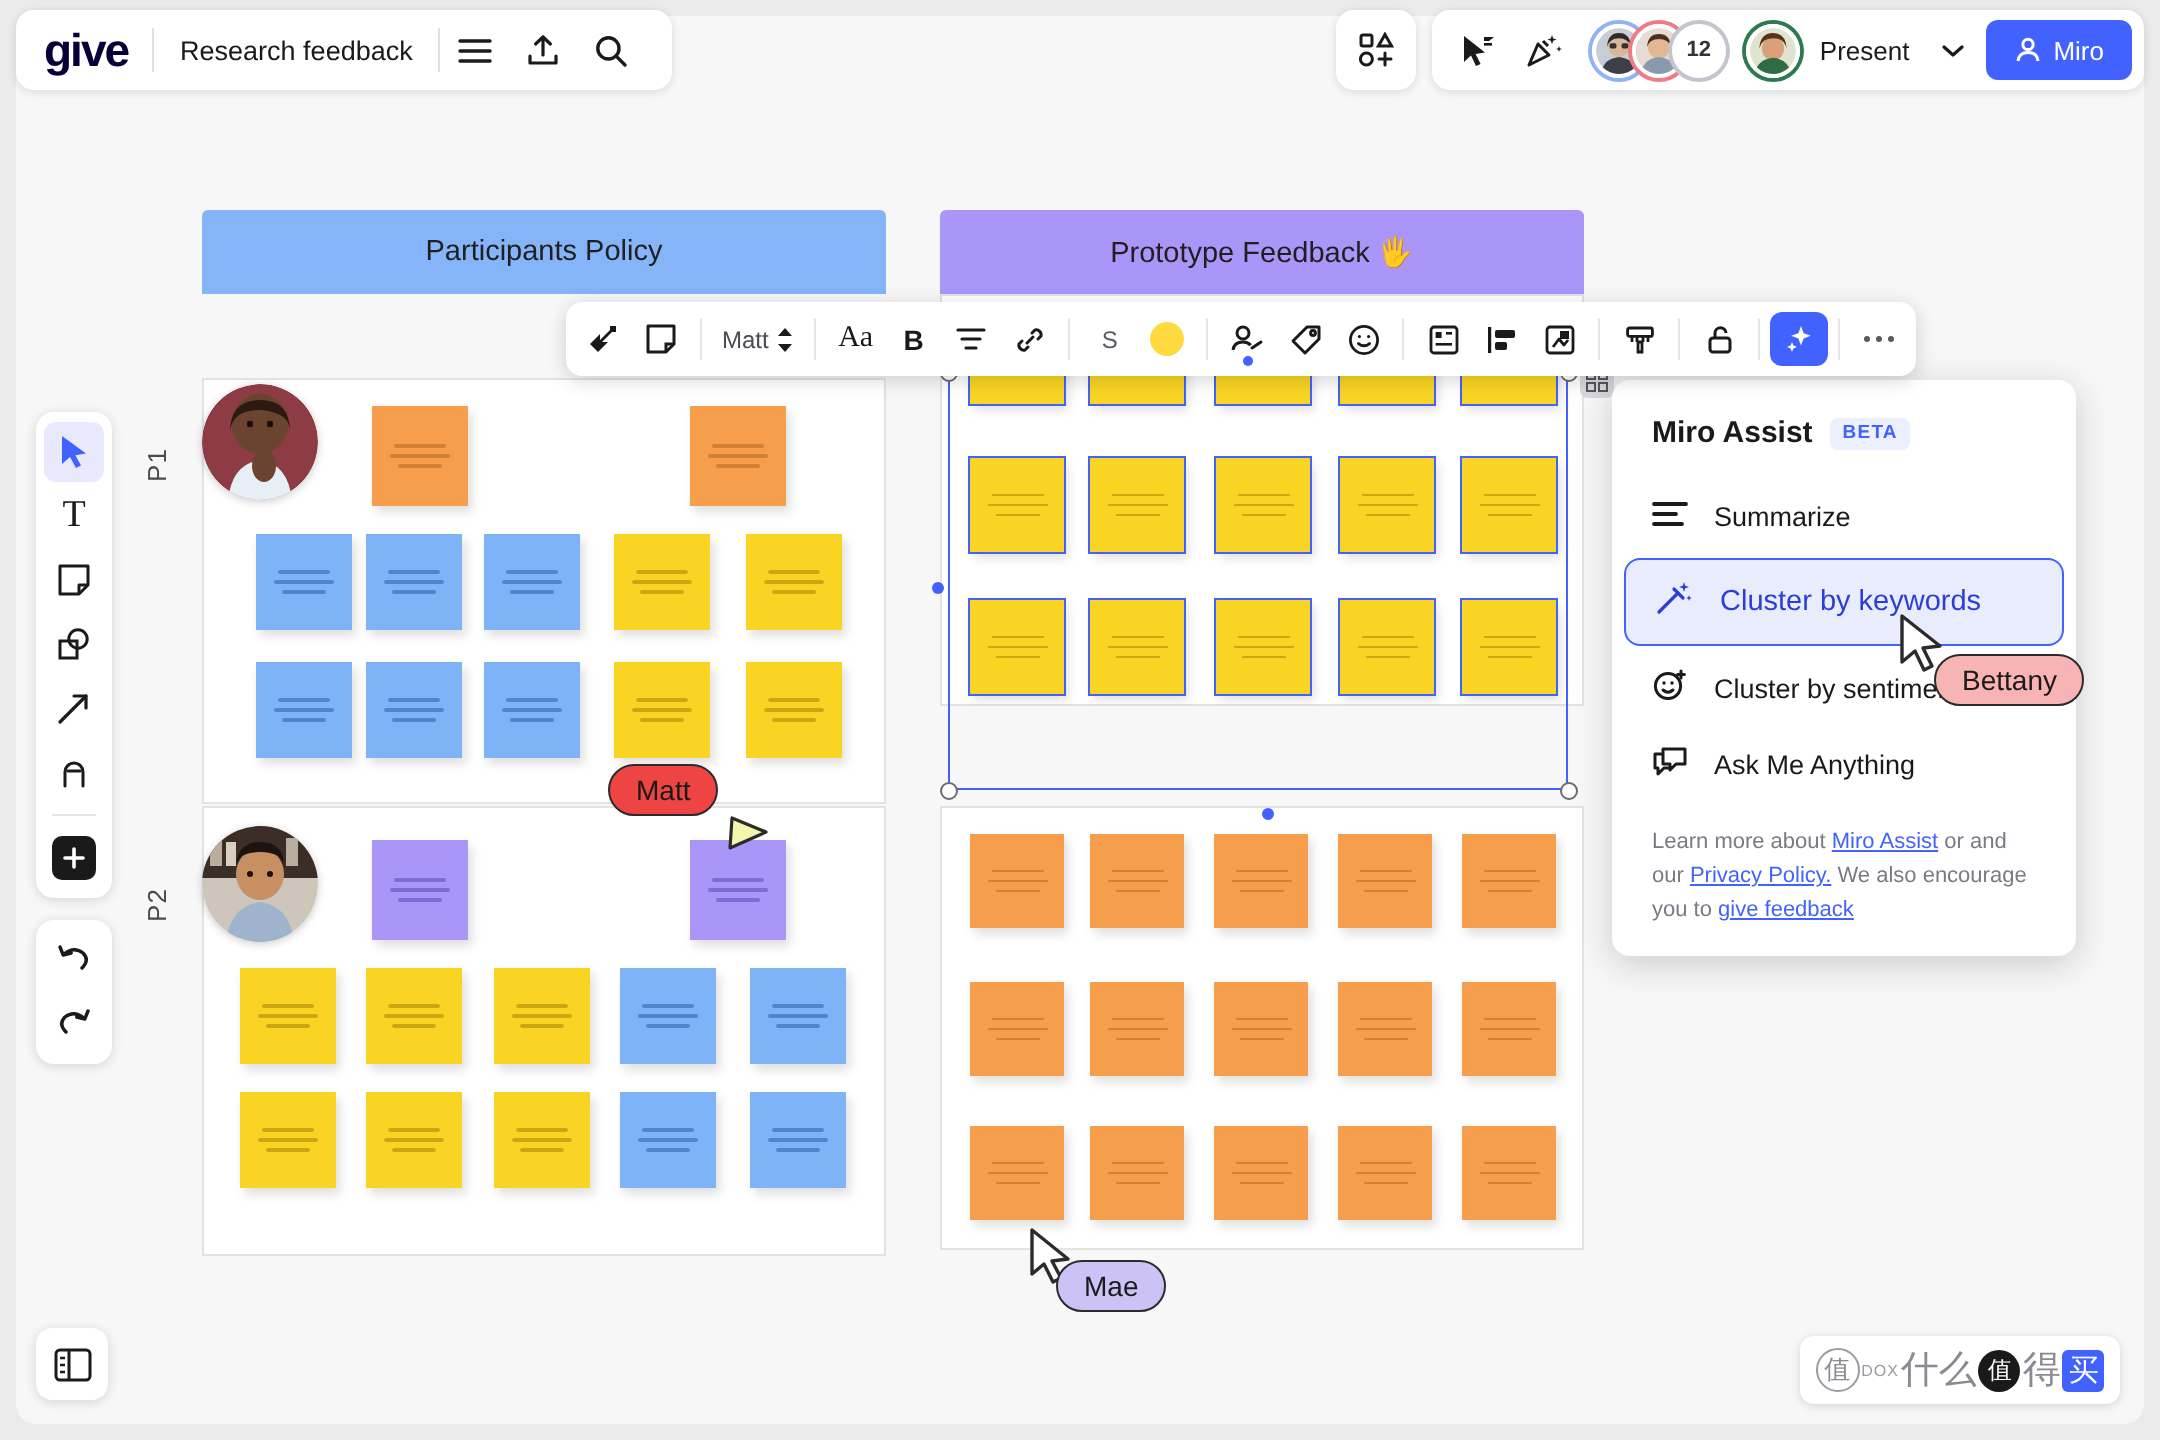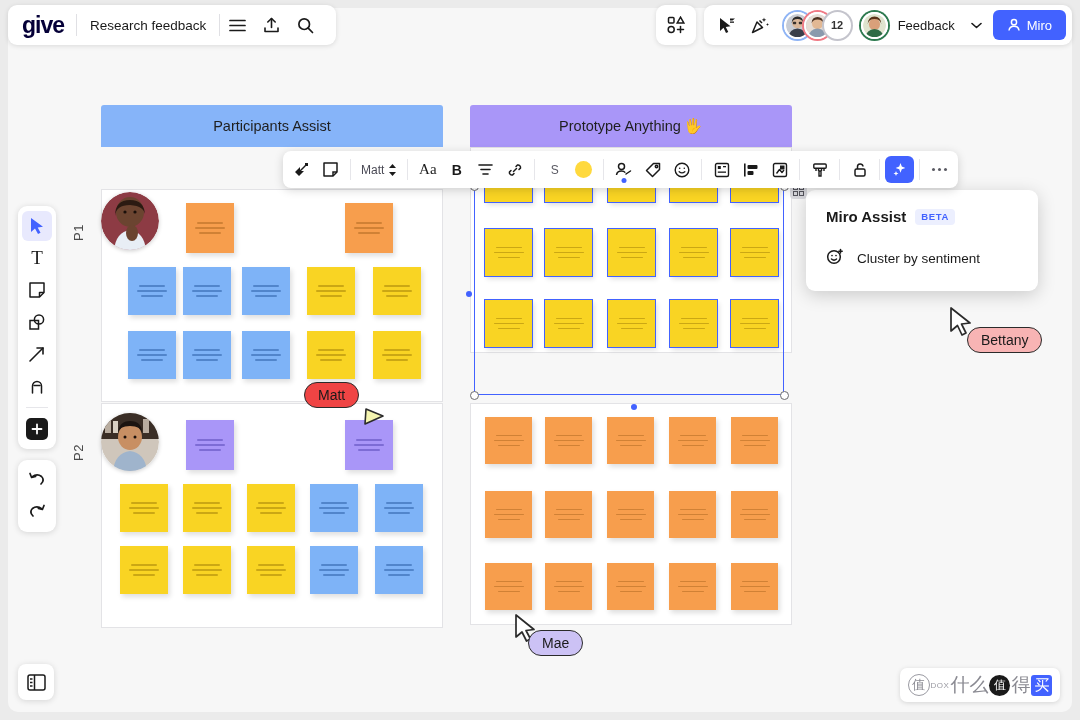--- a/index.html
+++ b/index.html
@@ -297,21 +297,21 @@
   .wm-small { font-size: 8px; color: #9a9aa2; letter-spacing:.5px;}
 </style>
 </head>
 <body>
 
 <div id="app">
   <div id="canvas">
 
     <div class="frame" style="left:93px; top:97px;">
       <div class="frame-header" style="width:342px; background:#86b4f9;">
-        <span>Participants Assist</span>
+        <span>Participants Policy</span>
       </div>
 
       <div class="frame-body" style="width:342px; height:213px; margin-top:42px; position:absolute; left:0; top:42px;">
 
         <div class="note" style="left:84px; top:13px; width:48px; height:50px; background:#f79e4d;">
           <div class="ln" style="width:26px; background:#b06a22;"></div>
           <div class="ln" style="width:30px; background:#b06a22;"></div>
           <div class="ln" style="width:22px; background:#b06a22;"></div>
         </div>
         <div class="note" style="left:243px; top:13px; width:48px; height:50px; background:#f79e4d;">
@@ -463,21 +463,21 @@
         <ellipse cx="29" cy="24" rx="12" ry="13" fill="#c88f63"></ellipse>
         <path d="M17 20 Q18 8 29 8 Q41 8 41 20 Q40 13 29 13 Q18 13 17 20Z" fill="#1c1410"></path>
         <path d="M12 58 Q14 40 29 38 Q44 40 46 58 Z" fill="#9fb4cc"></path>
         <circle cx="24" cy="24" r="1.5" fill="#1a0f0a"></circle>
         <circle cx="34" cy="24" r="1.5" fill="#1a0f0a"></circle>
       </svg>
     </div>
 
     <div class="frame" style="left:462px; top:97px;">
       <div class="frame-header" style="width:322px; background:#a996f8;">
-        <span>Prototype Anything 🖐️</span>
+        <span>Prototype Feedback 🖐️</span>
       </div>
 
       <div class="frame-body" style="width:322px; height:206px; position:absolute; left:0; top:42px; background:#fff;">
         <div class="note sel" style="left:14px;  top:7px;  width:47px; height:47px; background:#f9d423;">
             <div class="ln" style="width:26px; background:#a6820a;"></div>
             <div class="ln" style="width:30px; background:#a6820a;"></div>
             <div class="ln" style="width:22px; background:#a6820a;"></div>
           </div>
         <div class="note sel" style="left:74px;  top:7px;  width:47px; height:47px; background:#f9d423;">
             <div class="ln" style="width:26px; background:#a6820a;"></div>
@@ -778,37 +778,70 @@
         </svg>
       </div>
     </div>
 
     <div class="assist">
       <div class="assist-title-row">
         <span class="assist-title">Miro Assist</span>
         <span class="beta-badge">BETA</span>
       </div>
 
-
+      <div class="assist-item">
+        <span>
+          <svg width="18" height="14" viewBox="0 0 18 14" stroke="#1a1a1a" stroke-width="1.9" stroke-linecap="round">
+            <path d="M1 2 H17"></path>
+              <path d="M1 7 H12"></path>
+              <path d="M1 12 H15"></path>
+          </svg>
+        </span>
+        <span>Summarize</span>
+      </div>
+
+      <div class="assist-item highlight">
+        <span>
+          <svg width="20" height="20" viewBox="0 0 20 20" fill="none" stroke="#2b3fd6" stroke-width="1.6" stroke-linecap="round">
+            <path d="M2.5 17 L12 7.5"></path>
+            <path d="M10 5.5 L14.5 10"></path>
+            <path d="M15 2 L15.6 3.9 L17.5 4.5 L15.6 5.1 L15 7 L14.4 5.1 L12.5 4.5 L14.4 3.9 Z" fill="#2b3fd6" stroke="none"></path>
+            <path d="M17.5 8.5 L17.9 9.6 L19 10 L17.9 10.4 L17.5 11.5 L17.1 10.4 L16 10 L17.1 9.6 Z" fill="#2b3fd6" stroke="none"></path>
+          </svg>
+        </span>
+        <span>Cluster by keywords</span>
+      </div>
 
       <div class="assist-item">
         <span>
           <svg width="18" height="18" viewBox="0 0 18 18" fill="none" stroke="#1a1a1a" stroke-width="1.5">
             <circle cx="8" cy="9" r="6.3"></circle>
             <circle cx="6" cy="7.5" r=".85" fill="#1a1a1a" stroke="none"></circle>
             <circle cx="10" cy="7.5" r=".85" fill="#1a1a1a" stroke="none"></circle>
             <path d="M5.5 11 Q8 13.2 10.5 11" stroke-linecap="round"></path>
             <path d="M14.5 1.5 V5" stroke-linecap="round"></path>
             <path d="M12.8 3.2 H16.2" stroke-linecap="round"></path>
           </svg>
         </span>
         <span>Cluster by sentiment</span>
       </div>
 
-
+      <div class="assist-item">
+        <span>
+          <svg width="18" height="16" viewBox="0 0 18 16" fill="none" stroke="#1a1a1a" stroke-width="1.5" stroke-linejoin="round">
+            <path d="M5.5 1.5 H16.5 V9 H12 L9 12 V9 H5.5 Z"></path>
+            <path d="M5.5 4 H1.5 V11 H3 V14 L6 11 H10"></path>
+          </svg>
+        </span>
+        <span>Ask Me Anything</span>
+      </div>
+
+      <div class="assist-foot">
+        <span>Learn more about </span><a href="#">Miro Assist</a><span> or and our </span><a href="#">Privacy Policy.</a><span> We also encourage you to </span><a href="#">give feedback</a>
+      </div>
     </div>
 
     <div class="cursor-wrap" style="left:296px; top:374px;">
       <div class="cursor-label" style="background:#ef4444; left:0; top:0;">Matt</div>
       <svg class="arrowhead" style="left:58px; top:22px;" width="26" height="26" viewBox="0 0 26 26">
         <path d="M3 20 L21 12 L4 5 Z" fill="#f5f5b0" stroke="#2b2b2b" stroke-width="1.6" stroke-linejoin="round"></path>
       </svg>
     </div>
 
     <div class="cursor-wrap" style="left:938px; top:298px;">
@@ -985,21 +1018,21 @@
       </div>
       <div class="av ring-green" style="margin-left:4px;">
         <svg width="27" height="27" viewBox="0 0 27 27">
           <circle cx="13.5" cy="13.5" r="13.5" fill="#dfe4cf"></circle>
           <ellipse cx="13.5" cy="12" rx="6.5" ry="7" fill="#d9a07a"></ellipse>
           <path d="M5.5 12 Q6 3 13.5 3 Q21 3 21.5 12 Q20 6 13.5 6 Q7 6 5.5 12Z" fill="#5a3218"></path>
           <path d="M3 27 Q4 18.5 13.5 17.5 Q23 18.5 24 27 Z" fill="#2f6b45"></path>
         </svg>
       </div>
       <div class="present-btn">
-        <span>Feedback</span>
+        <span>Present</span>
       </div>
       <div class="caret-btn">
         <svg width="11" height="7" viewBox="0 0 11 7" fill="none" stroke="#1a1a1a" stroke-width="1.6" stroke-linecap="round" stroke-linejoin="round">
           <path d="M1 1.5 L5.5 5.5 L10 1.5"></path>
         </svg>
       </div>
       <div class="share-btn">
         <svg width="14" height="14" viewBox="0 0 14 14" fill="none" stroke="#fff" stroke-width="1.5">
           <circle cx="7" cy="4.2" r="2.6"></circle>
           <path d="M2 12.5 Q2.5 8.2 7 8.2 Q11.5 8.2 12 12.5"></path>

